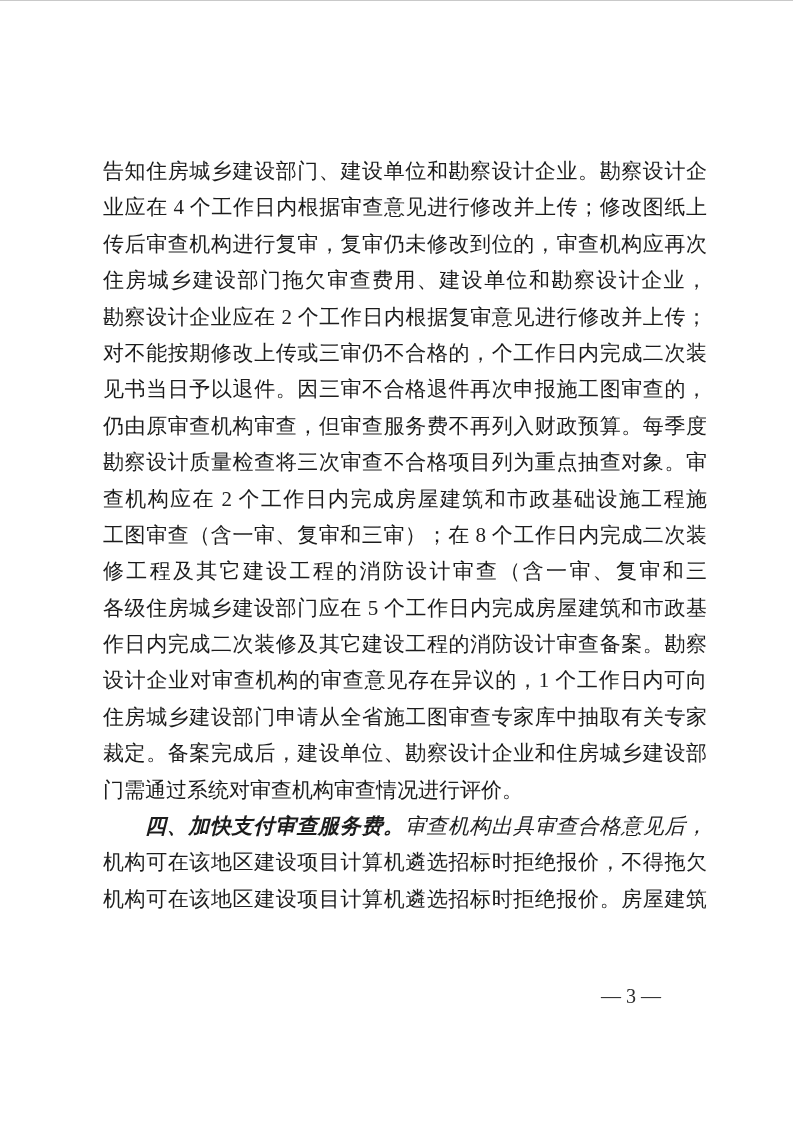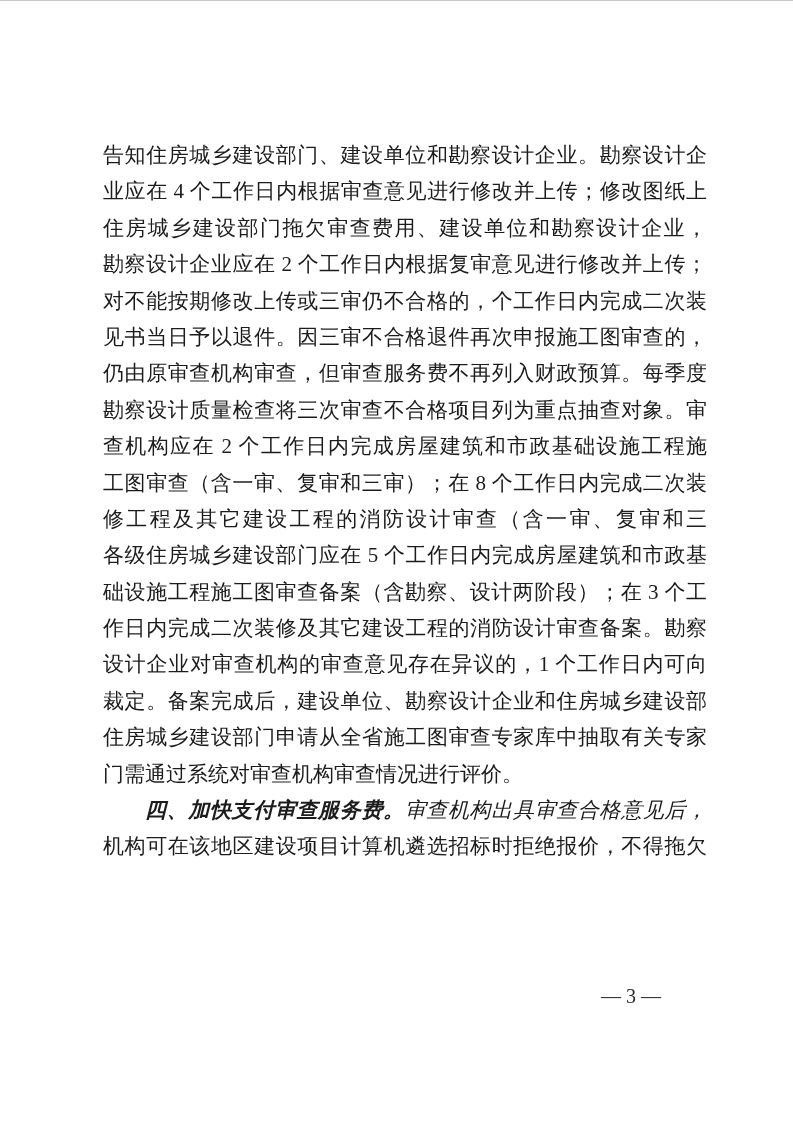--- a/index.html
+++ b/index.html
@@ -13,21 +13,21 @@
     height: 1122px;
     background: #ffffff;
     overflow: hidden;
     border-top: 1px solid #c9c9c9;
     font-family: "Liberation Serif", "DejaVu Serif", serif;
     color: #1c1c1c;
   }
   .text-block {
     position: absolute;
     left: 103px;
-    top: 136px;
+    top: 152px;
     width: 604px;
   }
   .line {
     font-size: 21px;
     line-height: 36.4px;
     height: 36.4px;
     white-space: normal;
     text-align: justify;
     text-align-last: justify;
     letter-spacing: 0px;
@@ -58,37 +58,38 @@
   }
 </style>
 </head>
 <body>
 
 <div class="page">
 
   <div class="text-block">
     <div class="line">告知住房城乡建设部门、建设单位和勘察设计企业。勘察设计企</div>
     <div class="line">业应在 4 个工作日内根据审查意见进行修改并上传；修改图纸上</div>
+    <div class="line">传后审查机构进行复审，复审仍未修改到位的，审查机构应再次</div>
     <div class="line">住房城乡建设部门拖欠审查费用、建设单位和勘察设计企业，</div>
     <div class="line">勘察设计企业应在 2 个工作日内根据复审意见进行修改并上传；</div>
     <div class="line">对不能按期修改上传或三审仍不合格的，个工作日内完成二次装</div>
     <div class="line">见书当日予以退件。因三审不合格退件再次申报施工图审查的，</div>
     <div class="line">仍由原审查机构审查，但审查服务费不再列入财政预算。每季度</div>
     <div class="line">勘察设计质量检查将三次审查不合格项目列为重点抽查对象。审</div>
     <div class="line">查机构应在 2 个工作日内完成房屋建筑和市政基础设施工程施</div>
     <div class="line">工图审查（含一审、复审和三审）；在 8 个工作日内完成二次装</div>
     <div class="line">修工程及其它建设工程的消防设计审查（含一审、复审和三审）。</div>
     <div class="line">各级住房城乡建设部门应在 5 个工作日内完成房屋建筑和市政基</div>
-    <div class="line">础设施工程施工图审查备案（含勘察、设计两阶段）；在 3 个工</div>
     <div class="line">作日内完成二次装修及其它建设工程的消防设计审查备案。勘察</div>
     <div class="line">设计企业对审查机构的审查意见存在异议的，1 个工作日内可向</div>
+    <div class="line">住房城乡建设部门申请从全省施工图审查专家库中抽取有关专家</div>
     <div class="line">裁定。备案完成后，建设单位、勘察设计企业和住房城乡建设部</div>
-    <div class="line">住房城乡建设部门申请从全省施工图审查专家库中抽取有关专家</div>
     <div class="line para-end">门需通过系统对审查机构审查情况进行评价。</div>
     <div class="line indent">
       <span class="heading-bold">四、加快支付审查服务费。</span><span>审查机构出具审查合格意见后，</span>
     </div>
     <div class="line">机构可在该地区建设项目计算机遴选招标时拒绝报价，不得拖欠</div>
+    <div class="line">机构可在该地区建设项目计算机遴选招标时拒绝报价。房屋建筑</div>
   </div>
 
   <div class="page-number">— 3 —</div>
 
 </div>
 
 </body></html>

